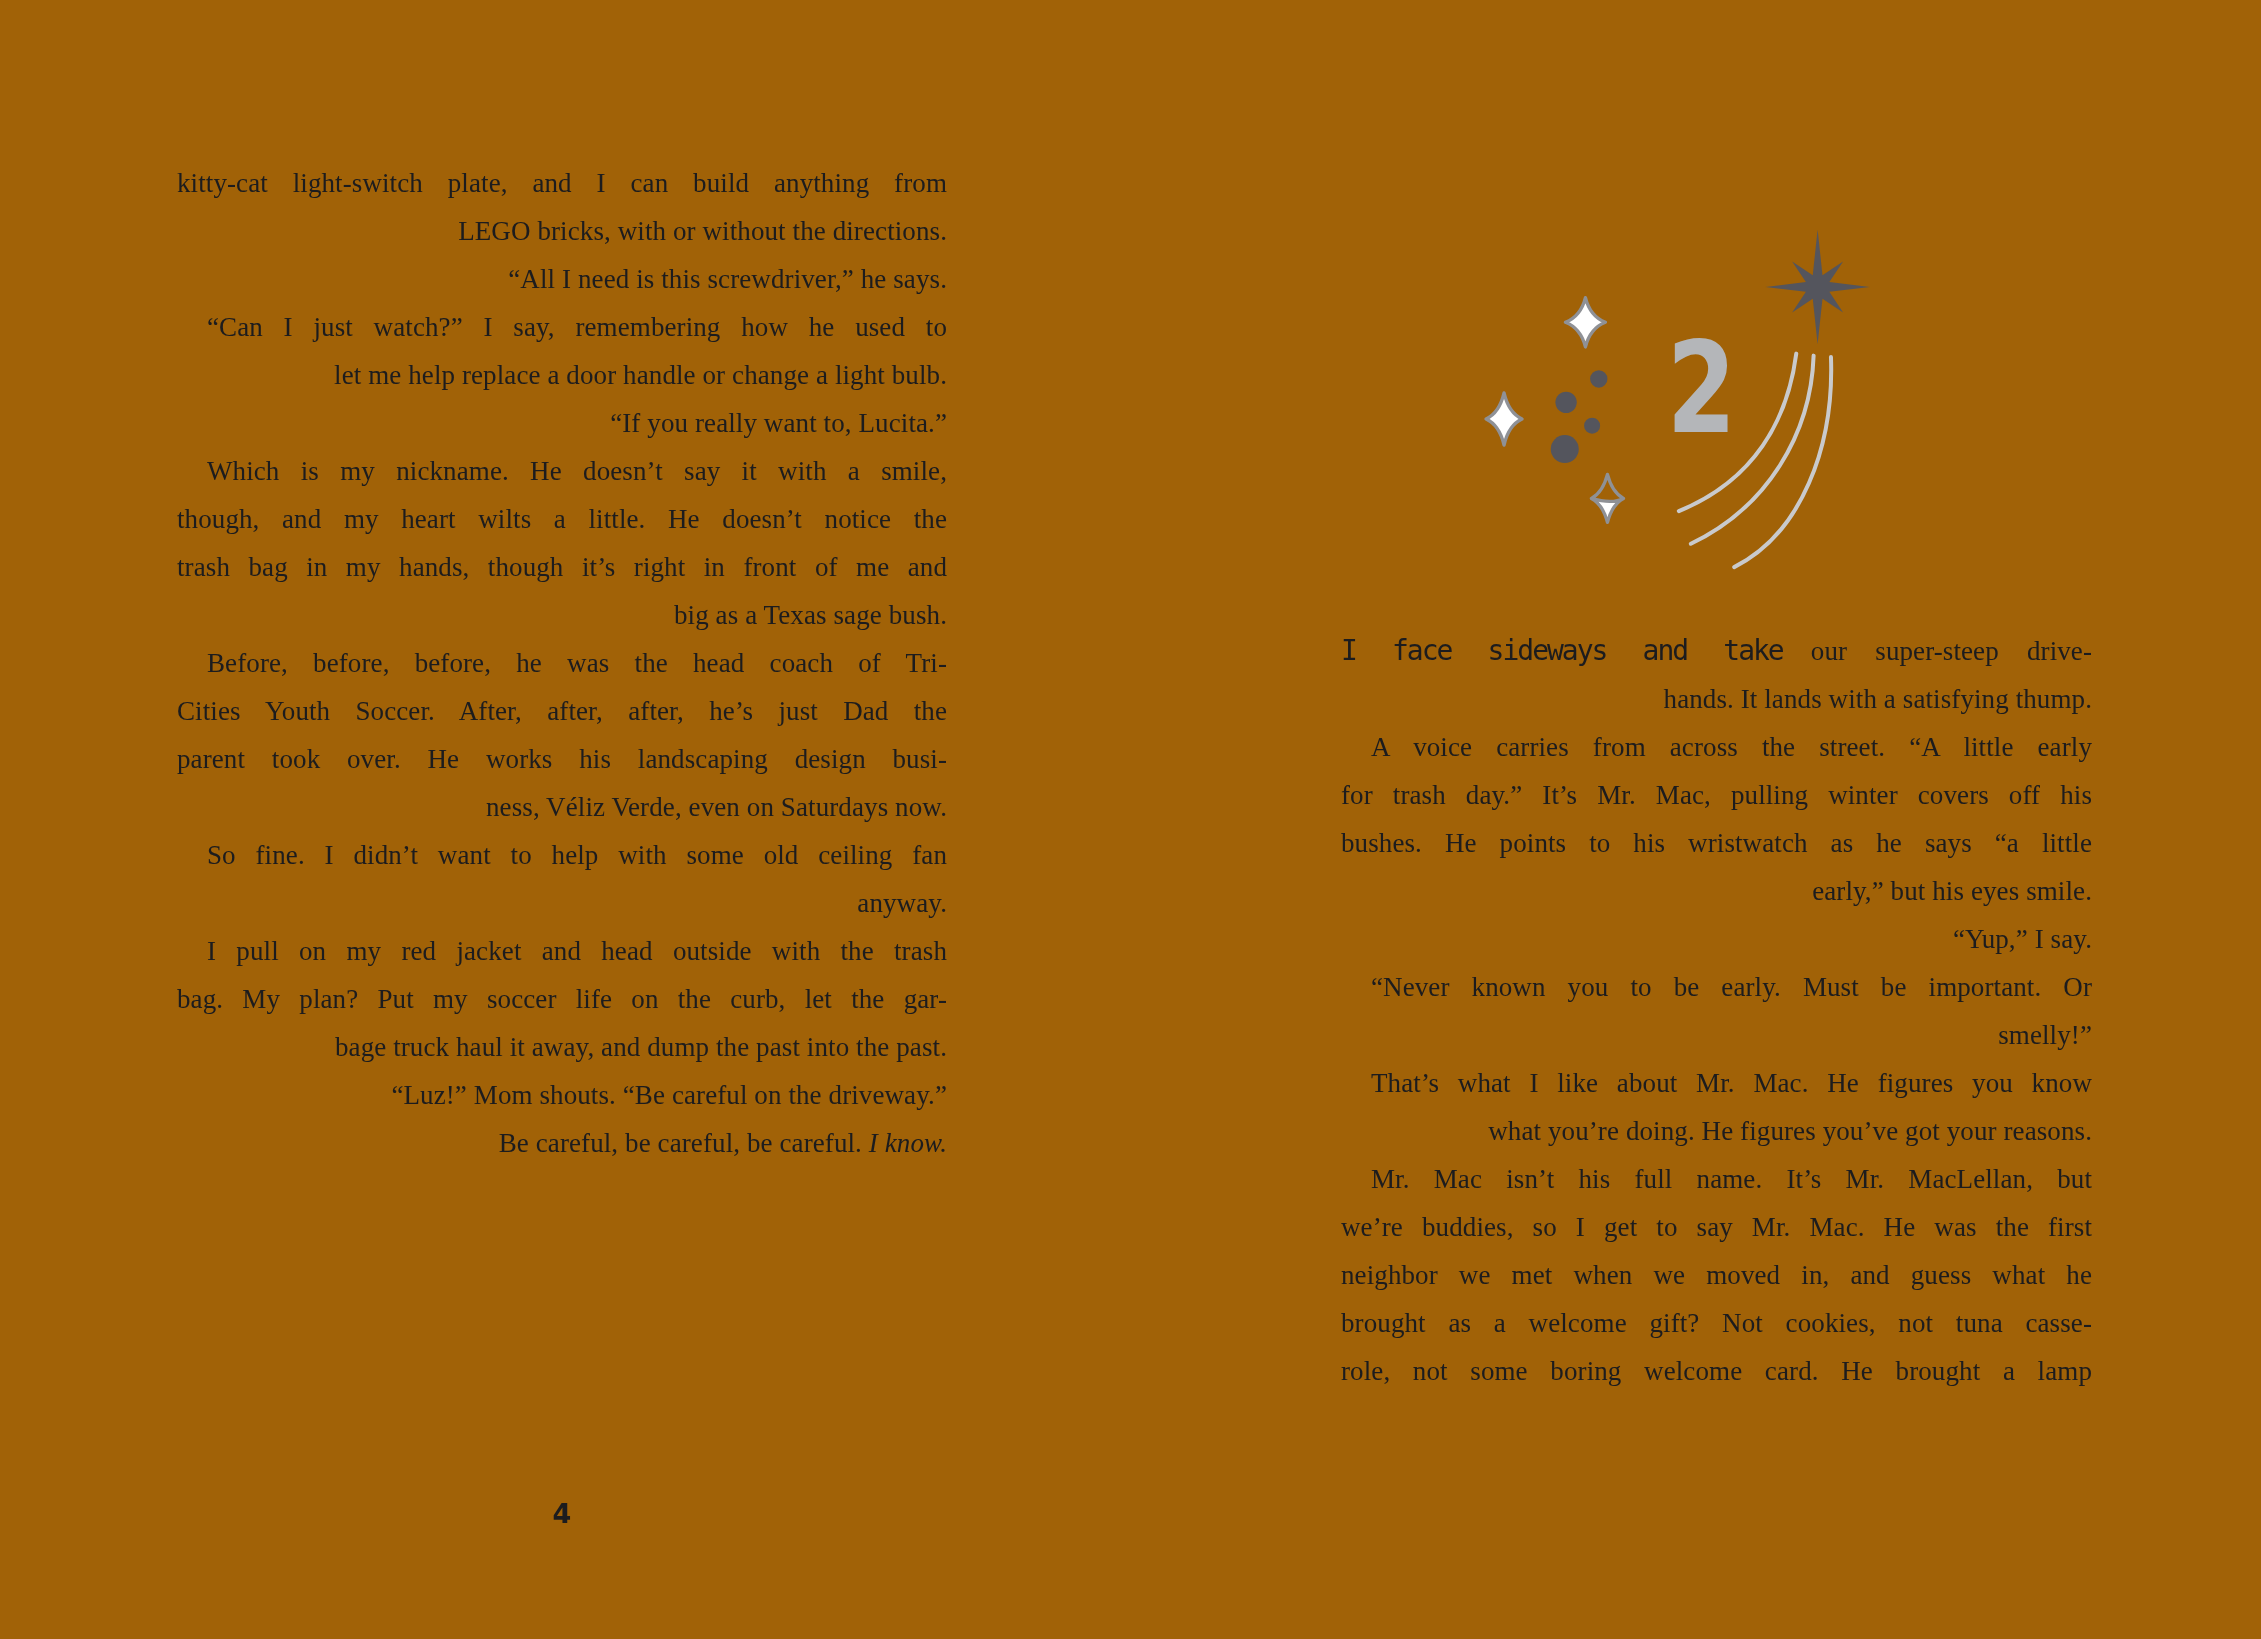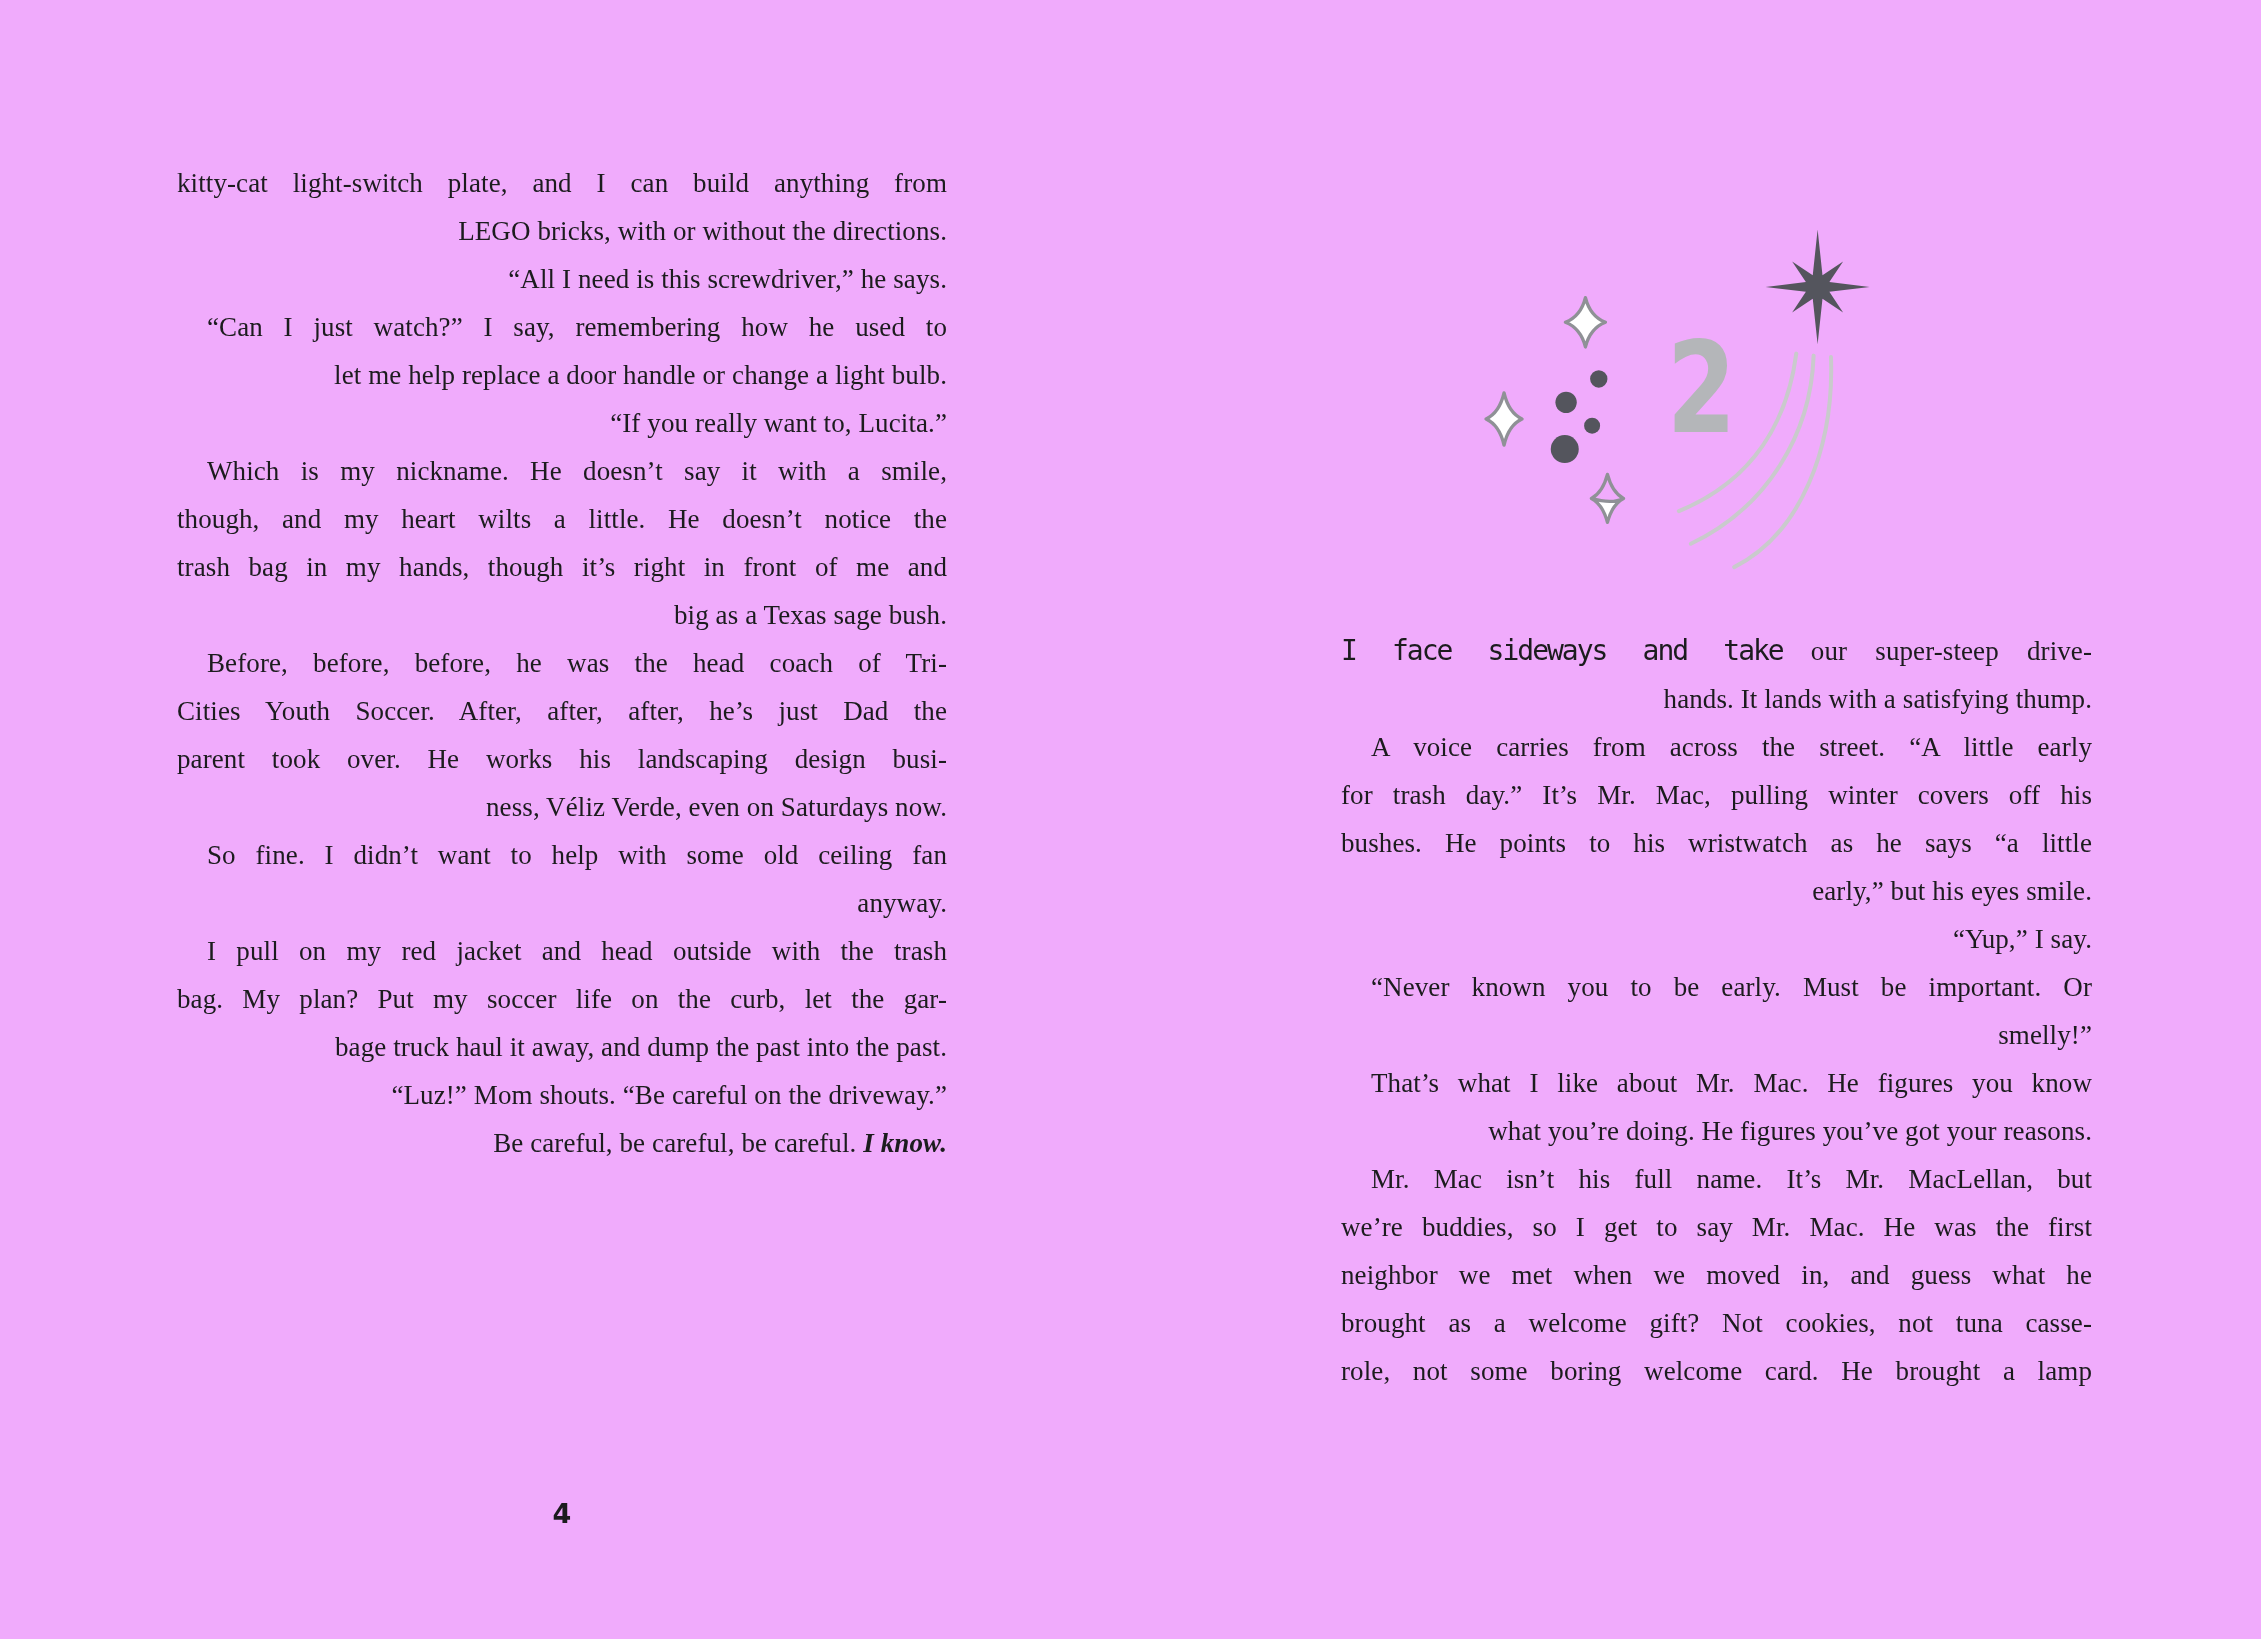--- a/index.html
+++ b/index.html
@@ -1,36 +1,36 @@
 <!DOCTYPE html>
 <html style="font-size:10.7px"><head>
 <meta charset="utf-8">
 <style>
   html,body{margin:0;padding:0;}
   body{background:#e8e8e8;}
   .spread{
     position:relative;
     width:2261px;height:1640px;
-    background:#f0abfc;
+    background:#a16207;
     overflow:hidden;
     font-family:"Liberation Serif", serif;
     color:#1c1c1e;
   }
   .textcol{
     position:absolute;
     font-size:27px;
     line-height:48px;
     letter-spacing:0.1px;
   }
   .leftcol{left:177px;top:159px;width:770px;}
   .rightcol{left:1341px;top:627px;width:751px;}
   .line{text-align:right;white-space:nowrap;}
   .line.jl{text-align:justify;text-align-last:justify;white-space:normal;}
   .line.ind{text-indent:30px;}
-  .line span.i{font-style:italic;font-weight:bold;}
+  .line span.i{font-style:italic;}
   .line span.b{
     font-family:"DejaVu Sans Mono", monospace;
     font-weight:400;
     font-size:28px;
     letter-spacing:-2px;
   }
   .pageno{
     position:absolute;
     left:177px;top:1498px;width:770px;
     text-align:center;

